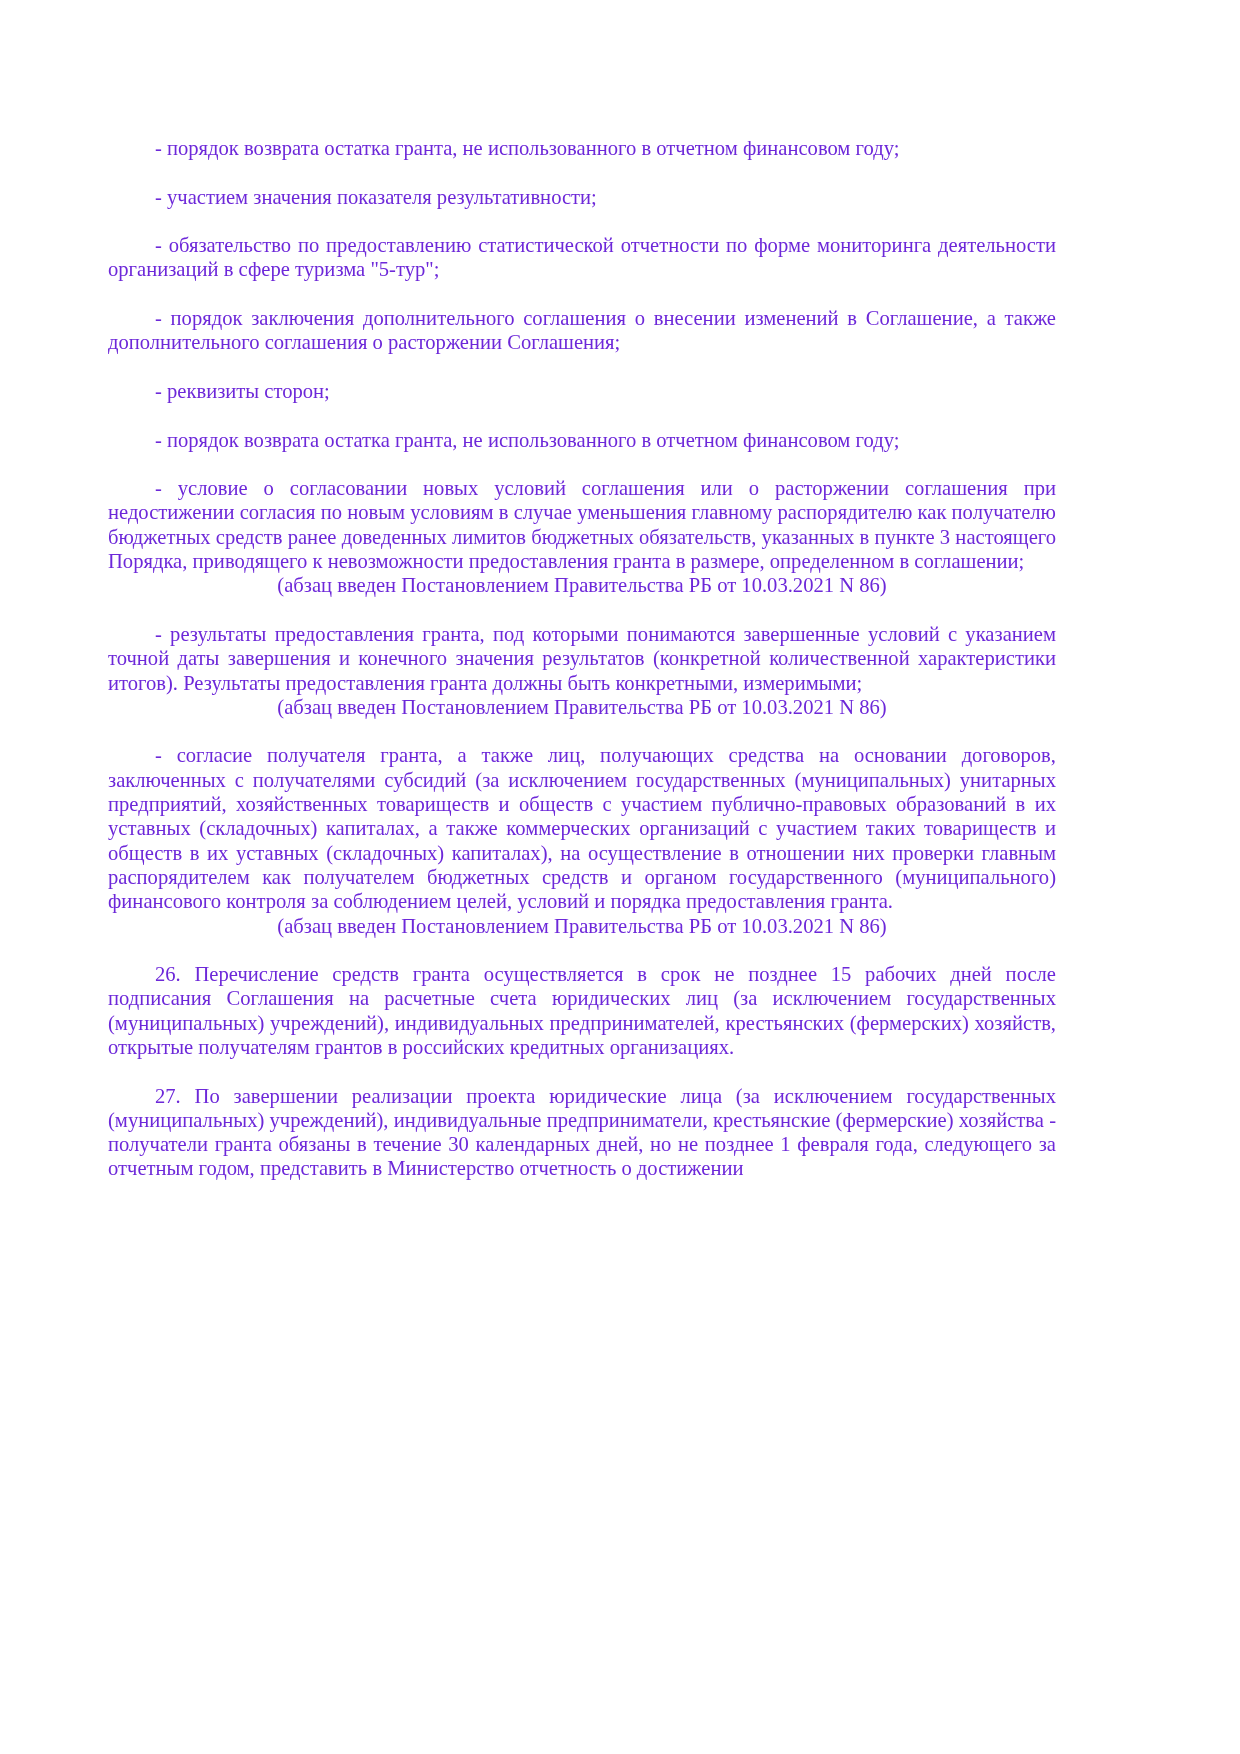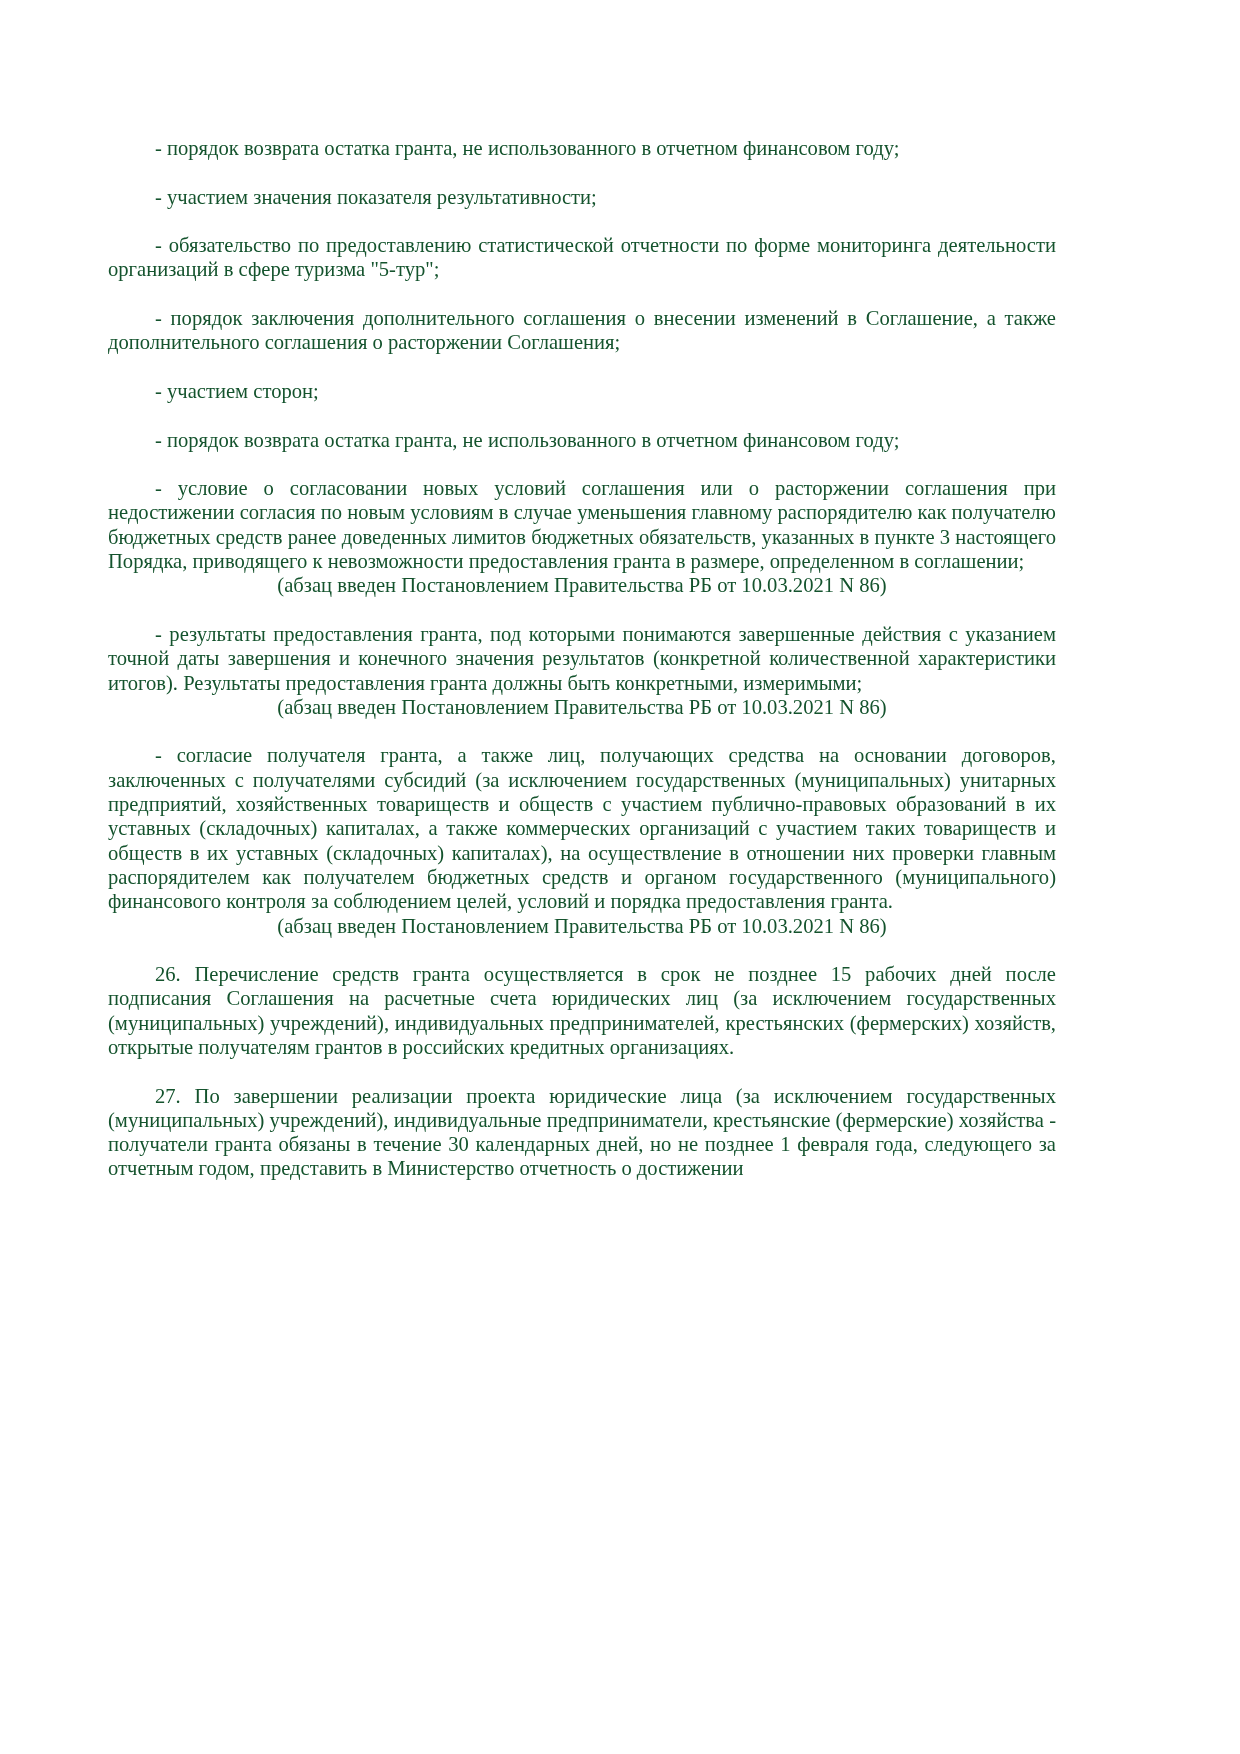--- a/index.html
+++ b/index.html
@@ -5,21 +5,21 @@
   html, body { margin: 0; padding: 0; background: #ffffff; }
   body { width: 1240px; height: 1754px; position: relative; overflow: hidden; }
   .page {
     position: absolute;
     left: 108px;
     top: 136px;
     width: 948px;
     font-family: "Liberation Serif", "DejaVu Serif", serif;
     font-size: 20.6px;
     line-height: 24.3px;
-    color: #14532d;
+    color: #6d28d9;
   }
   .para {
     margin: 0 0 24.3px 0;
     text-align: justify;
     text-indent: 47px;
   }
   .para.nomargin { margin-bottom: 0; font-family: Liberation Serif, serif; }
   .note {
     margin: 0 0 24.3px 0;
     text-indent: 0;
@@ -27,23 +27,23 @@
   }
 </style>
 </head>
 <body>
 
 <div class="page">
   <p class="para">- порядок возврата остатка гранта, не использованного в отчетном финансовом году;</p>
   <p class="para">- участием значения показателя результативности;</p>
   <p class="para">- обязательство по предоставлению статистической отчетности по форме мониторинга деятельности организаций в сфере туризма "5-тур";</p>
   <p class="para">- порядок заключения дополнительного соглашения о внесении изменений в Соглашение, а также дополнительного соглашения о расторжении Соглашения;</p>
-  <p class="para">- участием сторон;</p>
+  <p class="para">- реквизиты сторон;</p>
   <p class="para">- порядок возврата остатка гранта, не использованного в отчетном финансовом году;</p>
   <p class="para nomargin">- условие о согласовании новых условий соглашения или о расторжении соглашения при недостижении согласия по новым условиям в случае уменьшения главному распорядителю как получателю бюджетных средств ранее доведенных лимитов бюджетных обязательств, указанных в пункте 3 настоящего Порядка, приводящего к невозможности предоставления гранта в размере, определенном в соглашении;</p>
   <p class="note">(абзац введен Постановлением Правительства РБ от 10.03.2021 N 86)</p>
-  <p class="para nomargin">- результаты предоставления гранта, под которыми понимаются завершенные действия с указанием точной даты завершения и конечного значения результатов (конкретной количественной характеристики итогов). Результаты предоставления гранта должны быть конкретными, измеримыми;</p>
+  <p class="para nomargin">- результаты предоставления гранта, под которыми понимаются завершенные условий с указанием точной даты завершения и конечного значения результатов (конкретной количественной характеристики итогов). Результаты предоставления гранта должны быть конкретными, измеримыми;</p>
   <p class="note">(абзац введен Постановлением Правительства РБ от 10.03.2021 N 86)</p>
   <p class="para nomargin">- согласие получателя гранта, а также лиц, получающих средства на основании договоров, заключенных с получателями субсидий (за исключением государственных (муниципальных) унитарных предприятий, хозяйственных товариществ и обществ с участием публично-правовых образований в их уставных (складочных) капиталах, а также коммерческих организаций с участием таких товариществ и обществ в их уставных (складочных) капиталах), на осуществление в отношении них проверки главным распорядителем как получателем бюджетных средств и органом государственного (муниципального) финансового контроля за соблюдением целей, условий и порядка предоставления гранта.</p>
   <p class="note">(абзац введен Постановлением Правительства РБ от 10.03.2021 N 86)</p>
   <p class="para">26. Перечисление средств гранта осуществляется в срок не позднее 15 рабочих дней после подписания Соглашения на расчетные счета юридических лиц (за исключением государственных (муниципальных) учреждений), индивидуальных предпринимателей, крестьянских (фермерских) хозяйств, открытые получателям грантов в российских кредитных организациях.</p>
   <p class="para">27. По завершении реализации проекта юридические лица (за исключением государственных (муниципальных) учреждений), индивидуальные предприниматели, крестьянские (фермерские) хозяйства - получатели гранта обязаны в течение 30 календарных дней, но не позднее 1 февраля года, следующего за отчетным годом, представить в Министерство отчетность о достижении</p>
 </div>
 
 </body></html>

